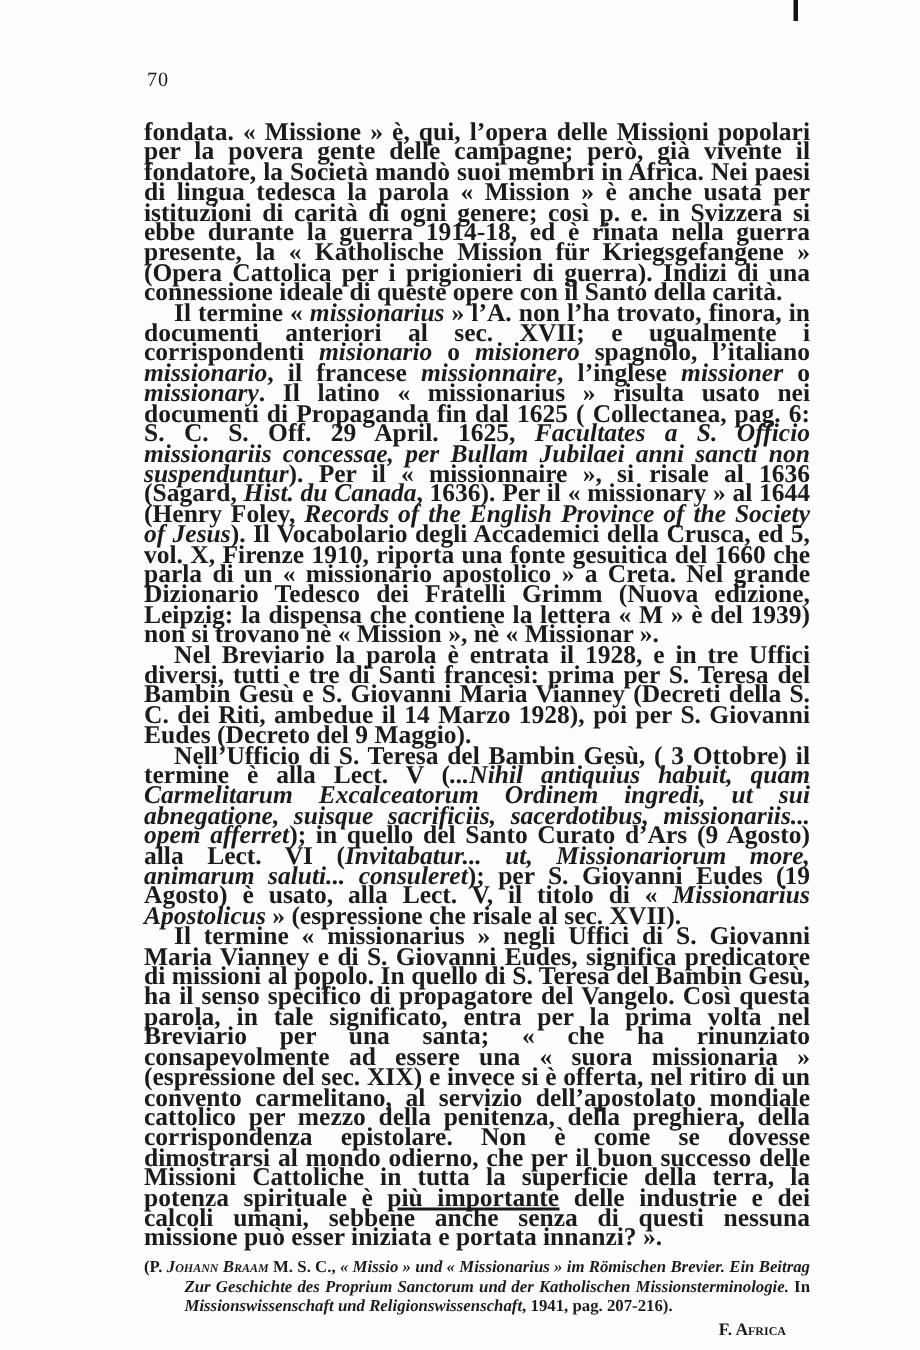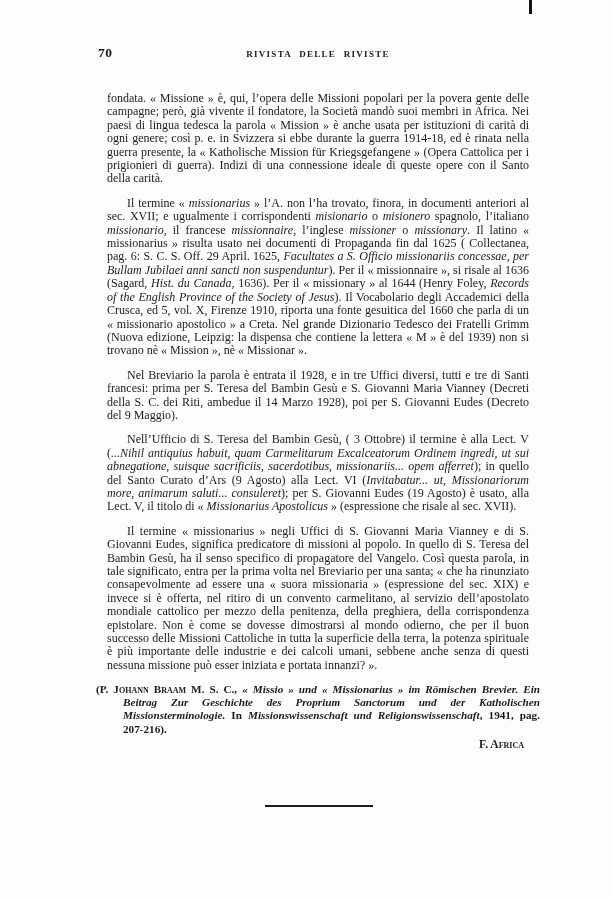--- a/index.html
+++ b/index.html
@@ -30,49 +30,49 @@
     left: 96px;
     top: 47px;
     width: 444px;
     height: 16px;
   }
   .page-number {
     position: absolute;
     left: 2px;
     top: -2px;
     font-size: 13.5px;
-    font-weight: bold;
+    font-weight: normal;
     letter-spacing: 0.5px;
     text-align: right;
   }
   .journal-title {
     display: block;
     text-align: center;
     font-size: 9px;
     font-weight: bold;
     letter-spacing: 1.3px;
     word-spacing: 4px;
     padding-top: 2px;
   }
   .text-block {
     position: absolute;
     left: 96px;
     top: 81px;
     width: 444px;
   }
   .para {
-    margin: 11px;
+    margin: 0;
     text-align: justify;
-    font-size: 12px;
+    font-size: 17px;
     line-height: 13.4px;
-    font-weight: normal;
+    font-weight: bold;
   }
   .para.indent { text-indent: 20px; }
   .i  { font-style: italic; }
-  .sc { font-variant: small-caps; }
+  .sc { font-variant: small-caps; font-style: italic; }
   .citation {
     margin-top: 7px;
     font-size: 11.2px;
     line-height: 13.1px;
     font-weight: bold;
     padding-left: 27px;
     text-indent: -27px;
     text-align: justify;
   }
   .signature {
@@ -94,21 +94,20 @@
 </style>
 </head>
 <body>
 
 <div class="page" style="background: rgb(253, 253, 251); color: rgb(27, 27, 27);">
 
   <div class="scan-artifact"></div>
 
   <header class="page-header">
     <span class="page-number">70</span>
-    <span class="journal-title">RIVISTA DELLE RIVISTE</span>
   </header>
 
   <main class="text-block">
     <div id="paragraphs">
         <p class="para"><span>fondata. « Missione » è, qui, l’opera delle Missioni popolari per la povera gente delle campagne; però, già vivente il fondatore, la Società mandò suoi membri in Africa. Nei paesi di lingua tedesca la parola « Mission » è anche usata per istituzioni di carità di ogni genere; così p. e. in Svizzera si ebbe durante la guerra 1914-18, ed è rinata nella guerra presente, la « Katholische Mission für Kriegsgefangene » (Opera Cattolica per i prigionieri di guerra). Indizi di una connessione ideale di queste opere con il Santo della carità.</span></p>
         <p class="para indent"><span>Il termine « </span><span class="i">missionarius</span><span> » l’A. non l’ha trovato, finora, in documenti anteriori al sec. XVII; e ugualmente i corrispondenti </span><span class="i">misionario</span><span> o </span><span class="i">misionero</span><span> spagnolo, l’italiano </span><span class="i">missionario</span><span>, il francese </span><span class="i">missionnaire</span><span>, l’inglese </span><span class="i">missioner</span><span> o </span><span class="i">missionary</span><span>. Il latino « missionarius » risulta usato nei documenti di Propaganda fin dal 1625 ( Collectanea, pag. 6: S. C. S. Off. 29 April. 1625, </span><span class="i">Facultates a S. Officio missionariis concessae, per Bullam Jubilaei anni sancti non suspenduntur</span><span>). Per il « missionnaire », si risale al 1636 (Sagard, </span><span class="i">Hist. du Canada</span><span>, 1636). Per il « missionary » al 1644 (Henry Foley, </span><span class="i">Records of the English Province of the Society of Jesus</span><span>). Il Vocabolario degli Accademici della Crusca, ed 5, vol. X, Firenze 1910, riporta una fonte gesuitica del 1660 che parla di un « missionario apostolico » a Creta. Nel grande Dizionario Tedesco dei Fratelli Grimm (Nuova edizione, Leipzig: la dispensa che contiene la lettera « M » è del 1939) non si trovano nè « Mission », nè « Missionar ».</span></p>
         <p class="para indent"><span>Nel Breviario la parola è entrata il 1928, e in tre Uffici diversi, tutti e tre di Santi francesi: prima per S. Teresa del Bambin Gesù e S. Giovanni Maria Vianney (Decreti della S. C. dei Riti, ambedue il 14 Marzo 1928), poi per S. Giovanni Eudes (Decreto del 9 Maggio).</span></p>
         <p class="para indent"><span>Nell’Ufficio di S. Teresa del Bambin Gesù, ( 3 Ottobre) il termine è alla Lect. V (</span><span class="i">...Nihil antiquius habuit, quam Carmelitarum Excalceatorum Ordinem ingredi, ut sui abnegatione, suisque sacrificiis, sacerdotibus, missionariis... opem afferret</span><span>); in quello del Santo Curato d’Ars (9 Agosto) alla Lect. VI (</span><span class="i">Invitabatur... ut, Missionariorum more, animarum saluti... consuleret</span><span>); per S. Giovanni Eudes (19 Agosto) è usato, alla Lect. V, il titolo di « </span><span class="i">Missionarius Apostolicus</span><span> » (espressione che risale al sec. XVII).</span></p>
         <p class="para indent"><span>Il termine « missionarius » negli Uffici di S. Giovanni Maria Vianney e di S. Giovanni Eudes, significa predicatore di missioni al popolo. In quello di S. Teresa del Bambin Gesù, ha il senso specifico di propagatore del Vangelo. Così questa parola, in tale significato, entra per la prima volta nel Breviario per una santa; « che ha rinunziato consapevolmente ad essere una « suora missionaria » (espressione del sec. XIX) e invece si è offerta, nel ritiro di un convento carmelitano, al servizio dell’apostolato mondiale cattolico per mezzo della penitenza, della preghiera, della corrispondenza epistolare. Non è come se dovesse dimostrarsi al mondo odierno, che per il buon successo delle Missioni Cattoliche in tutta la superficie della terra, la potenza spirituale è più importante delle industrie e dei calcoli umani, sebbene anche senza di questi nessuna missione può esser iniziata e portata innanzi? ».</span></p>
       </div>

